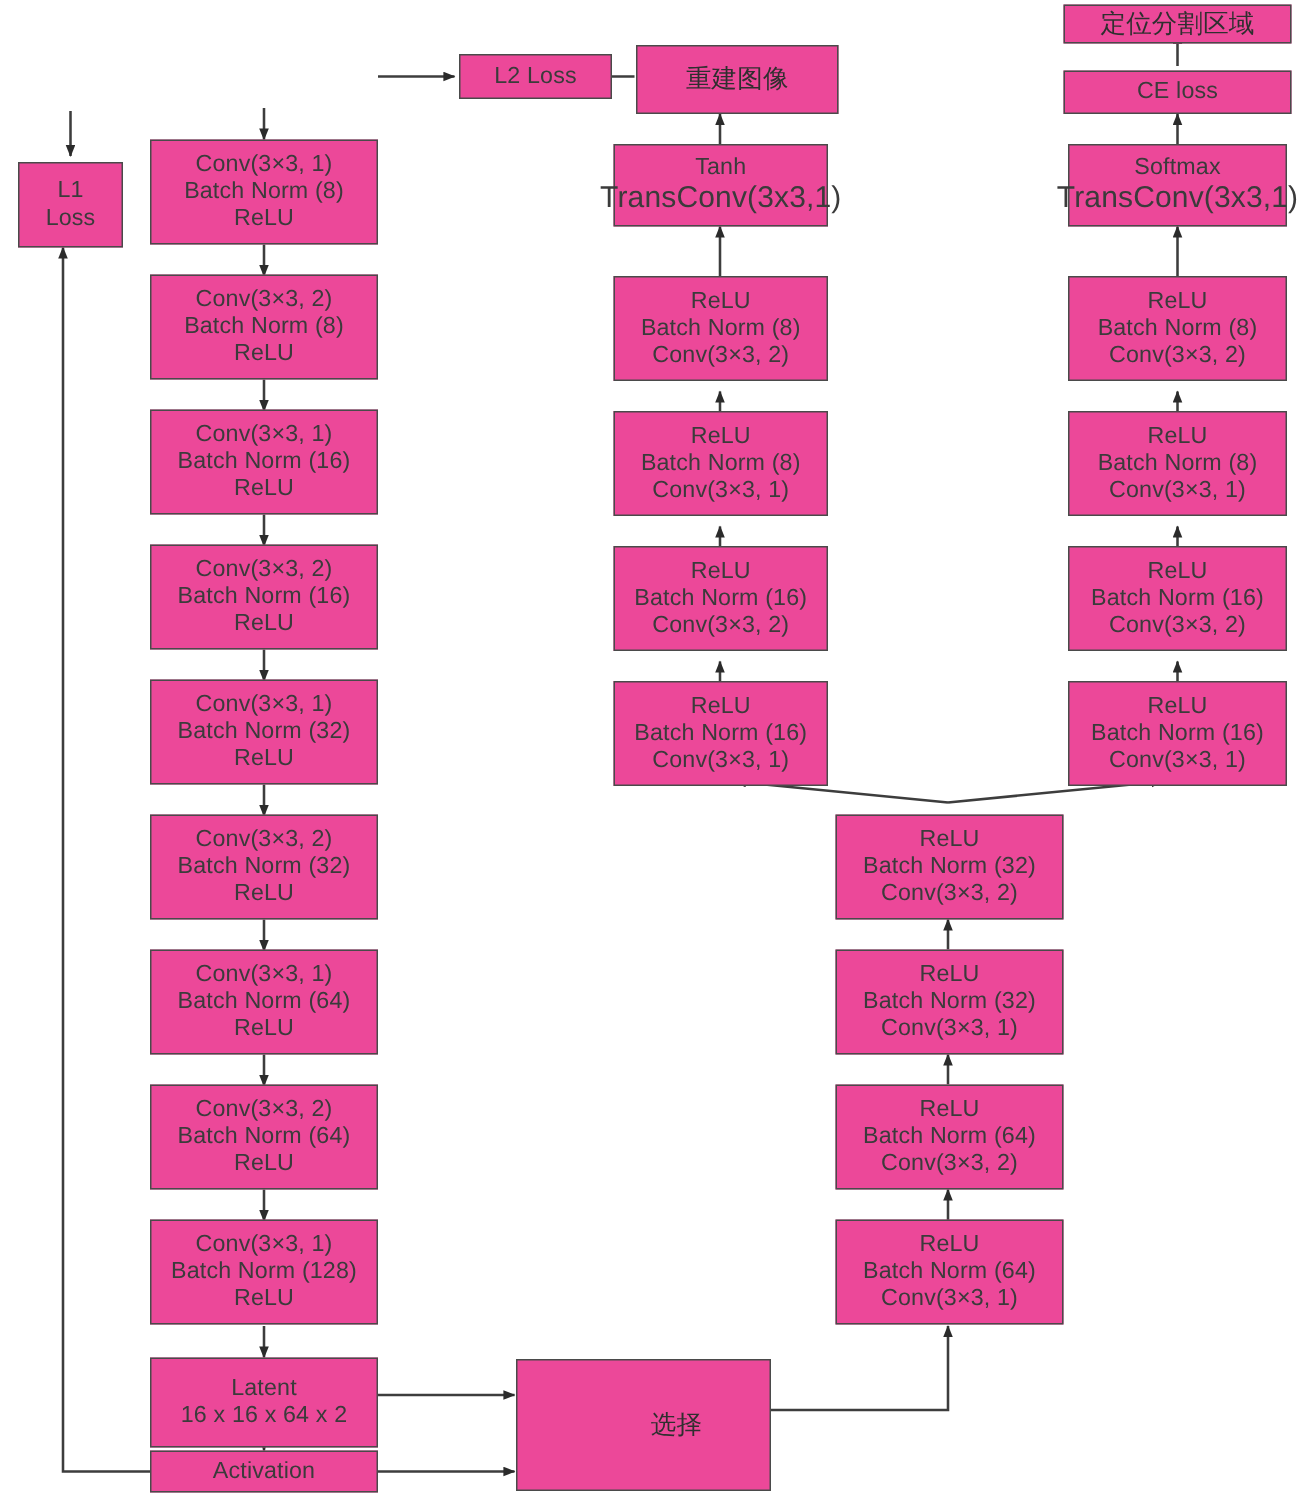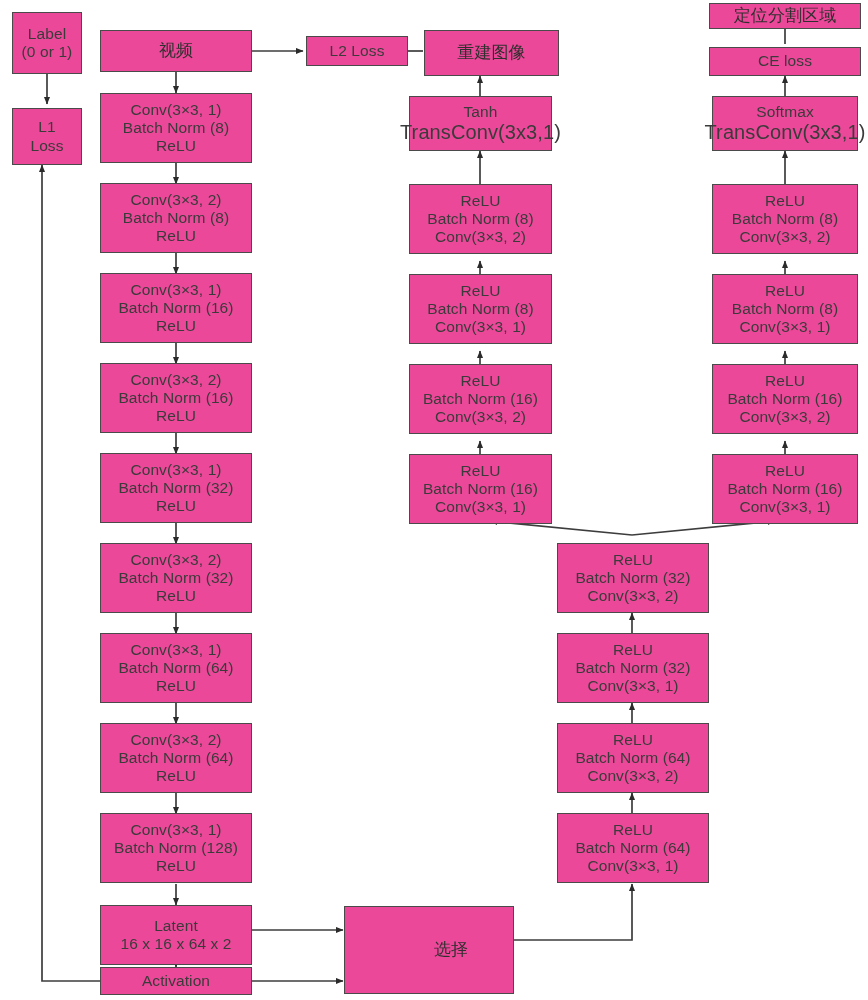--- a/index.html
+++ b/index.html
@@ -94,33 +94,26 @@
       <path d="M785,281 L785,261"></path>
 
       <path d="M785,184 L785,151"></path>
 
       <path d="M785,99 L785,76"></path>
 
       <path d="M785,44 L785,22"></path>
     </g>
   </svg>
 
-  <div class="node" style="left:12px;top:12px;width:70px;height:62px;">
-    <span class="ln">Label</span>
-    <span class="ln">(0 or 1)</span>
-  </div>
 
   <div class="node" style="left:12px;top:108px;width:70px;height:57px;">
     <span class="ln">L1</span>
     <span class="ln">Loss</span>
   </div>
 
-  <div class="node" style="left:100px;top:30px;width:152px;height:42px;">
-    <span class="ln cjk">视频</span>
-  </div>
 
   <div class="node" style="left:306px;top:36px;width:102px;height:30px;">
     <span class="ln">L2 Loss</span>
   </div>
 
   <div class="node" style="left:424px;top:30px;width:135px;height:46px;">
     <span class="ln cjk">重建图像</span>
   </div>
 
   <div class="node" style="left:709px;top:3px;width:152px;height:26px;">

